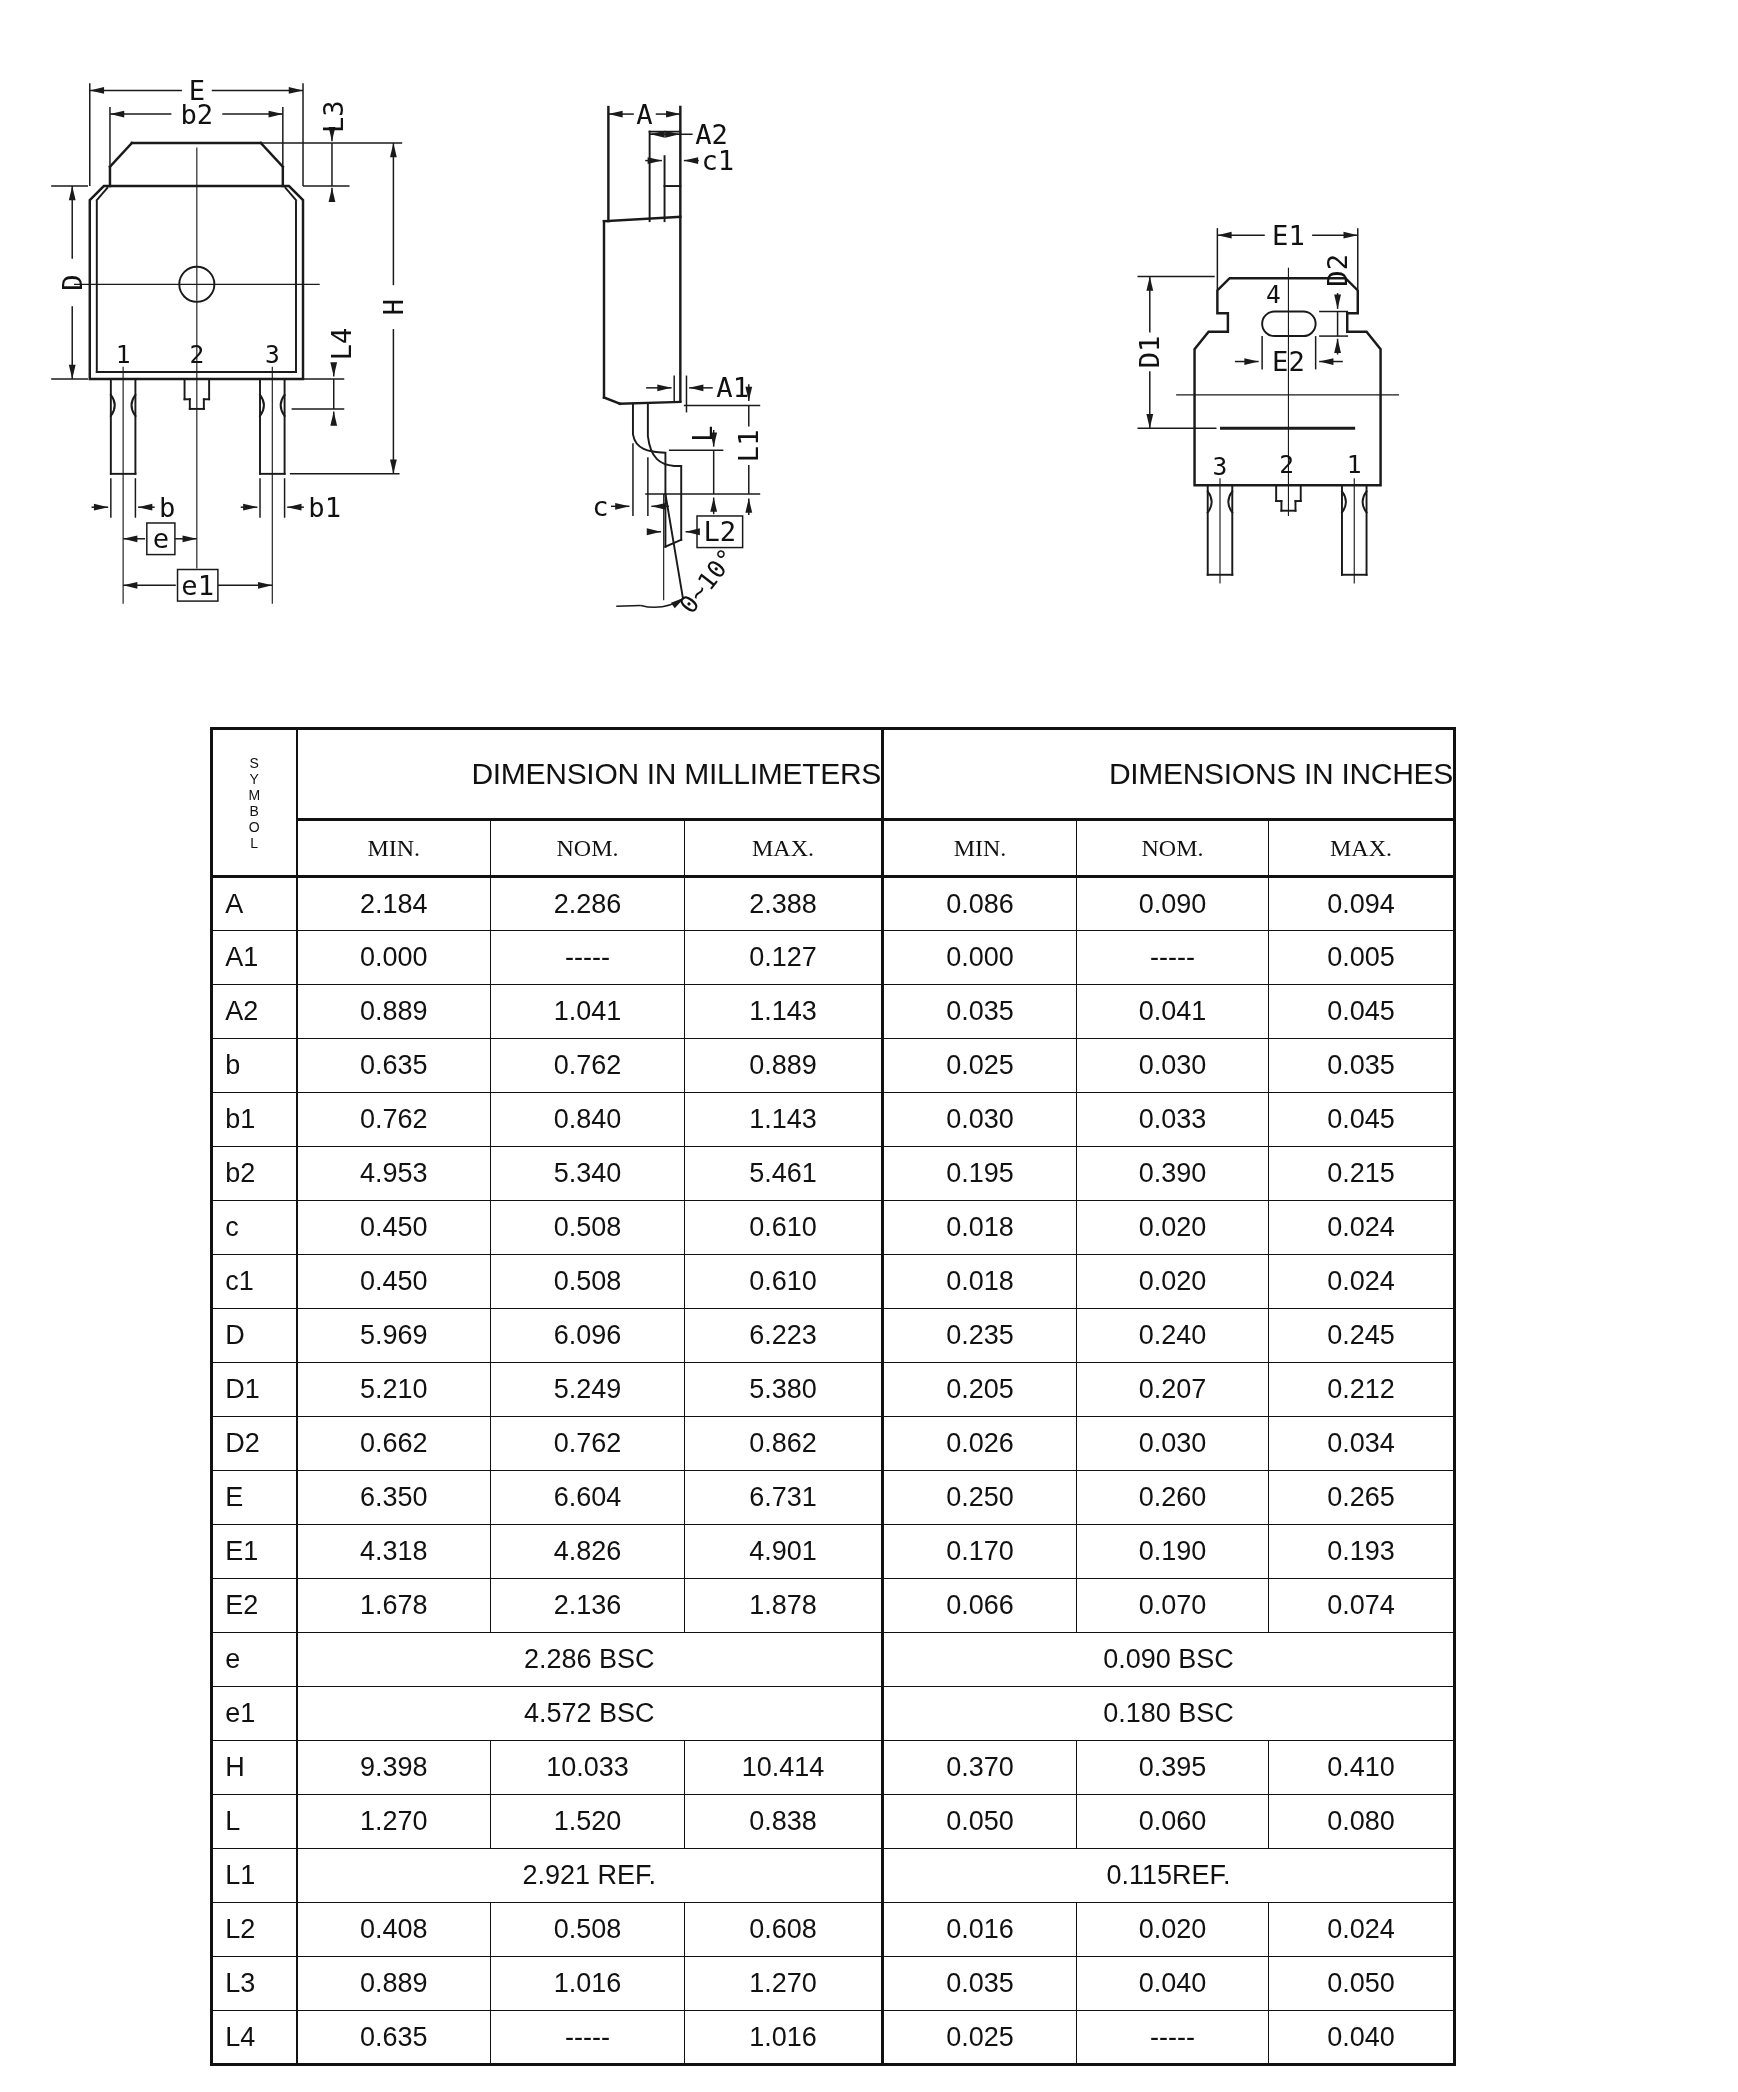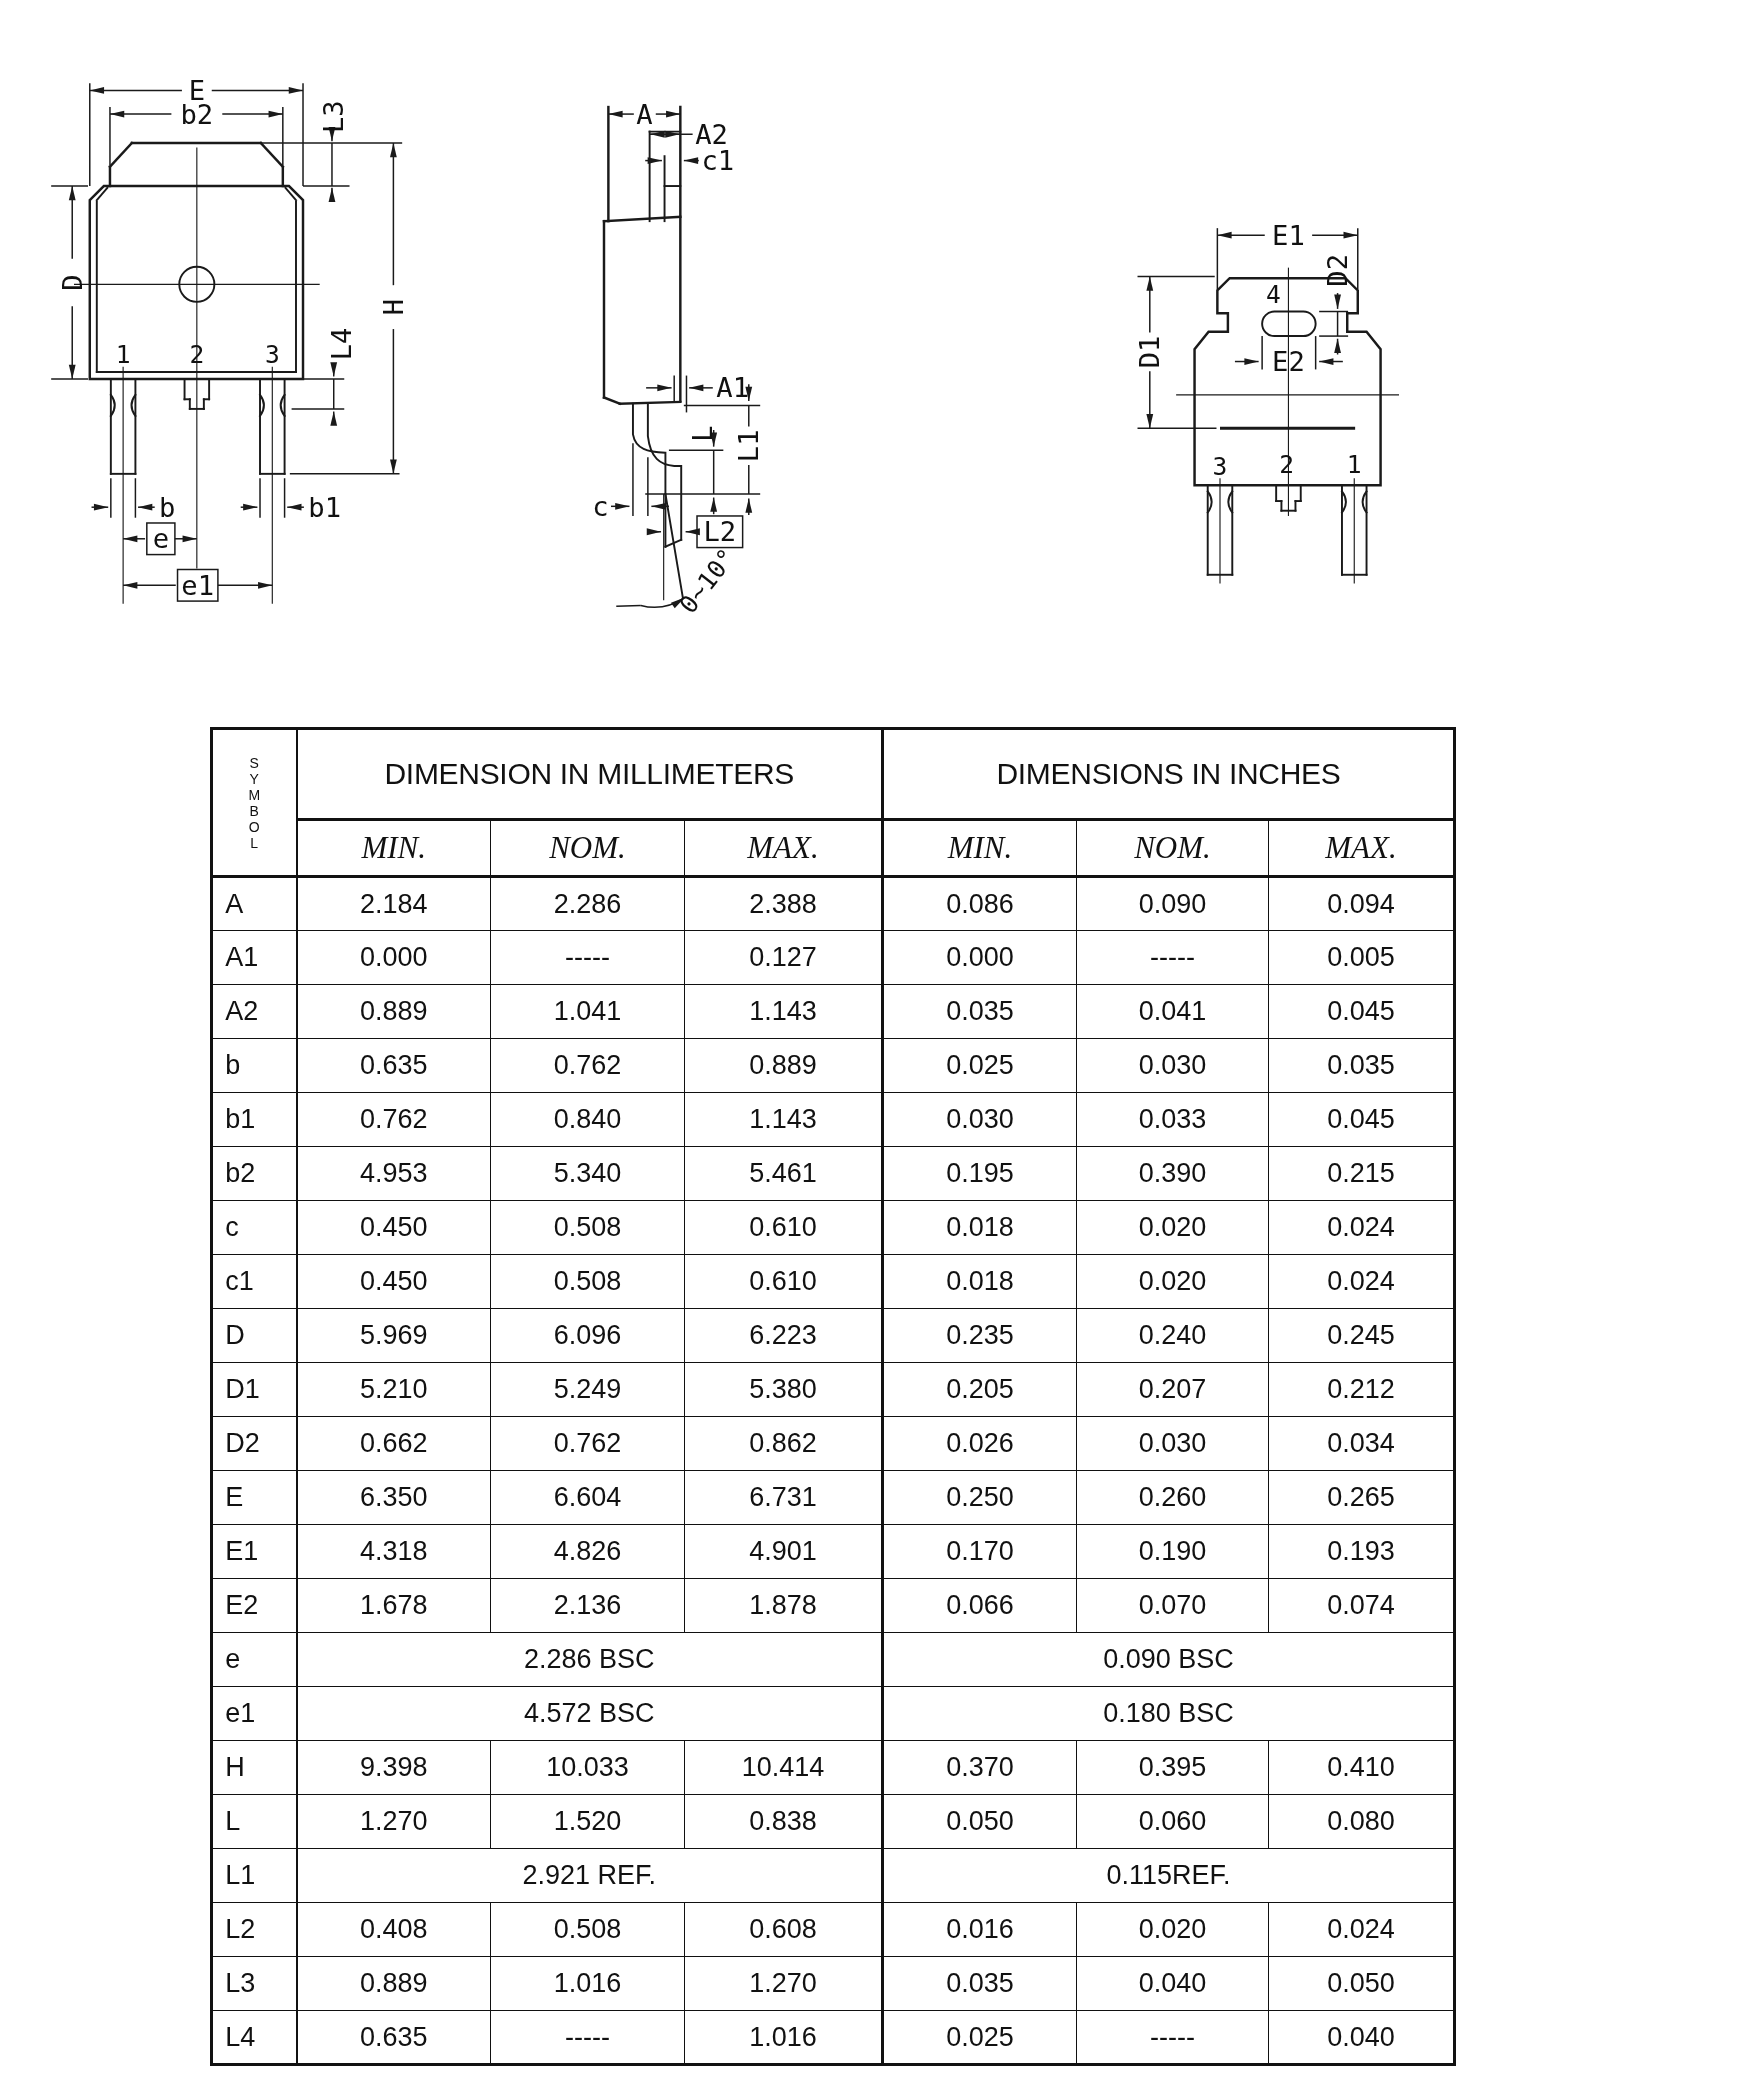--- a/index.html
+++ b/index.html
@@ -15,22 +15,22 @@
   .thk{stroke:#1a1a1a;stroke-width:3.4;fill:none;}
   .lbl{font-family:"DejaVu Sans Mono",monospace;font-size:31px;fill:#111;}
   .lbl-s{font-family:"DejaVu Sans Mono",monospace;font-size:28px;fill:#111;}
 
   
   .dim-table{position:absolute;left:210px;top:727px;border-collapse:collapse;table-layout:fixed;
              border:3.5px solid #111;}
   .dim-table th,.dim-table td{border:1.8px solid #111;text-align:center;vertical-align:middle;
              padding:0;overflow:hidden;}
   .dim-table thead th{border-bottom:3.5px solid #111;}
-  .dim-table th.main{font-size:30px;font-weight:normal;letter-spacing:-0.3px;height:88px;}
-  .dim-table th.sub{font-family:"Liberation Serif",serif;font-size:31px;font-weight:normal;height:54px;font-style:italic;}
+  .dim-table th.main{font-size:30px;font-weight:normal;letter-spacing:-0.3px;height:88px;text-align:right;}
+  .dim-table th.sub{font-family:"Liberation Serif",serif;font-size:24px;font-weight:normal;height:54px;}
   .dim-table tbody tr{height:54px;}
   .dim-table td{font-size:27px;}
   .dim-table td.sym{text-align:left;padding-left:12.3px;}
   .first-mm{border-left-width:2.6px !important;}
   .first-in{border-left-width:3.5px !important;margin-top:36px;}
   .sym-h .vertical{font-size:14px;line-height:16px;white-space:pre;text-align:center;font-weight:normal;}
 </style>
 </head>
 <body>
 

